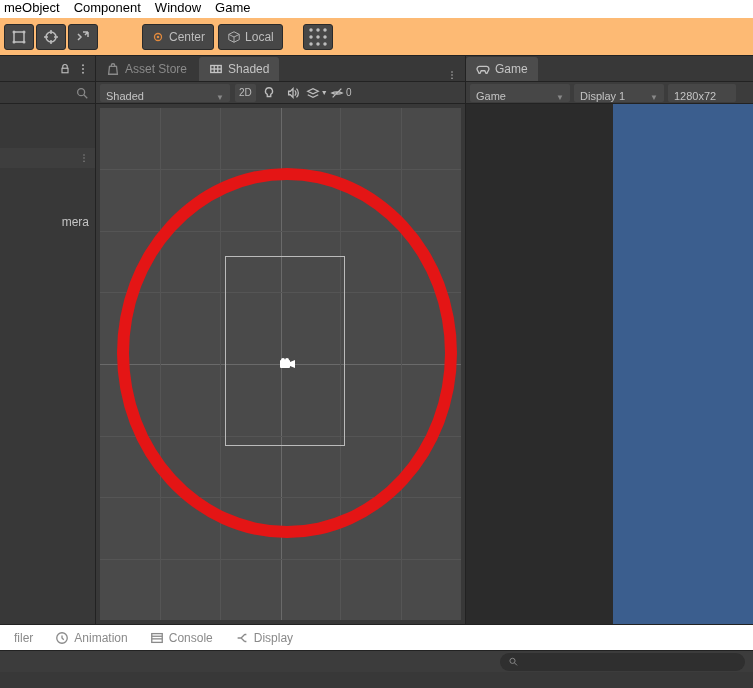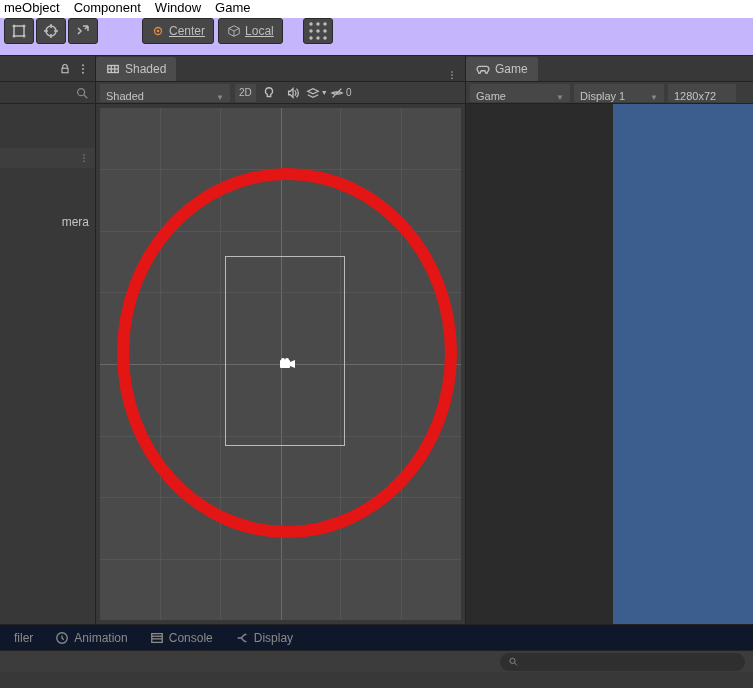--- a/index.html
+++ b/index.html
@@ -3,21 +3,21 @@
 <meta charset="utf-8">
 <style>
   * { box-sizing: border-box; margin: 0; padding: 0; font-family: Arial, Helvetica, sans-serif; }
   body { background: #383838; color: #c4c4c4; width: 753px; height: 688px; overflow: hidden; font-size: 12px; }
   
   
   .menubar { background: #fff; color: #000; height: 18px; display: flex; padding: 0 4px; font-size: 13px; }
   .menubar span { margin-right: 14px; cursor: default; }
   
   
-  .toolbar { background: #c4b5fd; height: 38px; display: flex; padding: 0 4px; border-bottom: 1px solid #222; text-decoration: underline; }
+  .toolbar { background: #fdba74; height: 38px; display: flex; align-items: center; padding: 0 4px; border-bottom: 1px solid #222; }
   .tool-btn { width: 30px; height: 26px; background: #474747; border: 1px solid #2a2a2a; border-radius: 3px; margin-right: 2px; display: flex; align-items: center; justify-content: center; color: #bdbdbd; }
   .tool-btn svg { width: 16px; height: 16px; }
   .toolbar-gap { width: 42px; }
   .pivot-btn, .local-btn { height: 26px; background: #474747; border: 1px solid #2a2a2a; border-radius: 3px; margin-right: 4px; display: flex; align-items: center; padding: 0 8px; color: #bdbdbd; font-size: 12px; }
   .pivot-btn svg, .local-btn svg { margin-right: 4px; }
   .snap-btn { width: 30px; height: 26px; background: #474747; border: 1px solid #2a2a2a; border-radius: 3px; margin-left: 16px; display:flex; align-items:center; justify-content:center; color:#bdbdbd;}
   
   
   .content { display: flex; height: 568px; }
   
@@ -58,21 +58,21 @@
   
   
   .game-col { flex:1; background:#383838; display:flex; flex-direction:column;}
   .game-toolbar { height:22px; background:#3c3c3c; display:flex; align-items:center; padding:0 4px; border-bottom:1px solid #222;}
   .dropdown.small { min-width:100px;}
   .game-view { flex:1; display:flex;}
   .game-black { flex:1; background:#2b2b2b;}
   .game-blue { width:140px; background:#3b5e8e;}
   
   
-  .bottom-tabs { height:26px; background:#0f172a; border-top:1px solid #222; display:flex; align-items:center; padding:0 4px;}
+  .bottom-tabs { height:26px; background:#ffffff; border-top:1px solid #222; display:flex; align-items:center; padding:0 4px;}
   .bottom-tabs .tab { height:22px;}
   .bottom-bar { height:22px; background:#3c3c3c; border-top:1px solid #222; display:flex; align-items:center;}
   .search-field { margin-left:500px; display:flex; align-items:center; height:18px; background:#2f2f2f; border-radius:9px; width:245px; padding:0 8px;}
   .search-field svg { width:11px; height:11px; color:#888; margin-right:4px;}
   .search-field input { background:transparent; border:none; outline:none; color:#c4c4c4; font-size:11px; width:100%;}
   
   .icon-col { fill:none; stroke:currentColor; stroke-width:1.5;}
 </style>
 </head>
 <body>
@@ -164,20 +164,26 @@
           <circle cx="8" cy="13" r="1.2" fill="currentColor"></circle>
         </svg>
     </div>
     <div class="hier-row">
       <span class="hier-text">mera</span>
     </div>
   </div>
 
   <div class="center-col">
     <div class="tabs">
+      <div class="tab">
+        <svg viewBox="0 0 16 16">
+            <path d="M4 5 h8 l1 9 h-10 Z M6 5 V4 a2 2 0 0 1 4 0 V5" class="icon-col"></path>
+          </svg>
+        <span>Asset Store</span>
+      </div>
       <div class="tab active">
         <svg viewBox="0 0 16 16">
             <rect x="2" y="4" width="12" height="8" class="icon-col"></rect>
             <line x1="2" y1="8" x2="14" y2="8" class="icon-col"></line>
             <line x1="6" y1="4" x2="6" y2="12" class="icon-col"></line>
             <line x1="10" y1="4" x2="10" y2="12" class="icon-col"></line>
           </svg>
         <span>Shaded</span>
       </div>
       <div class="spacer"></div>

